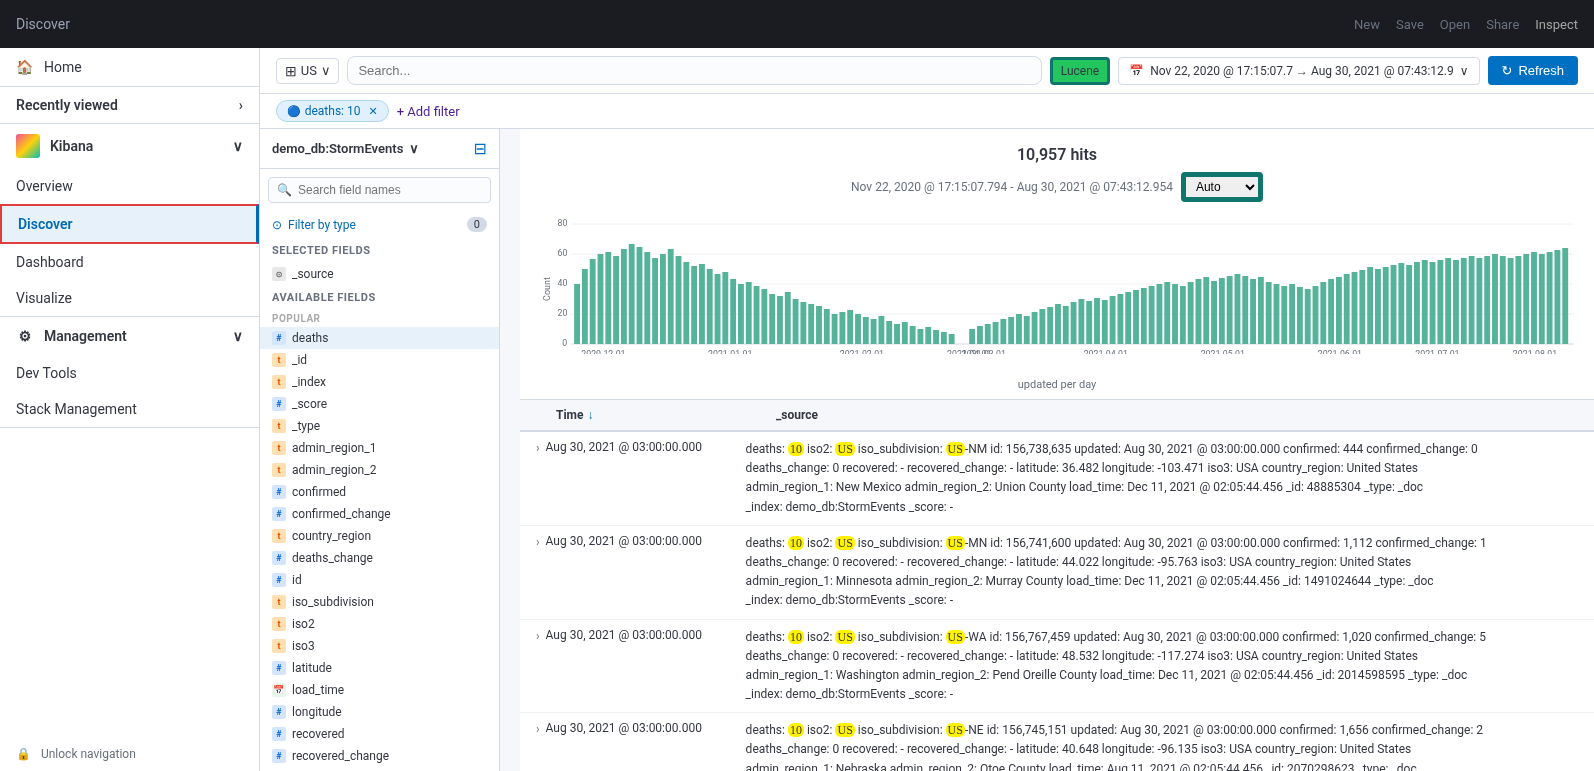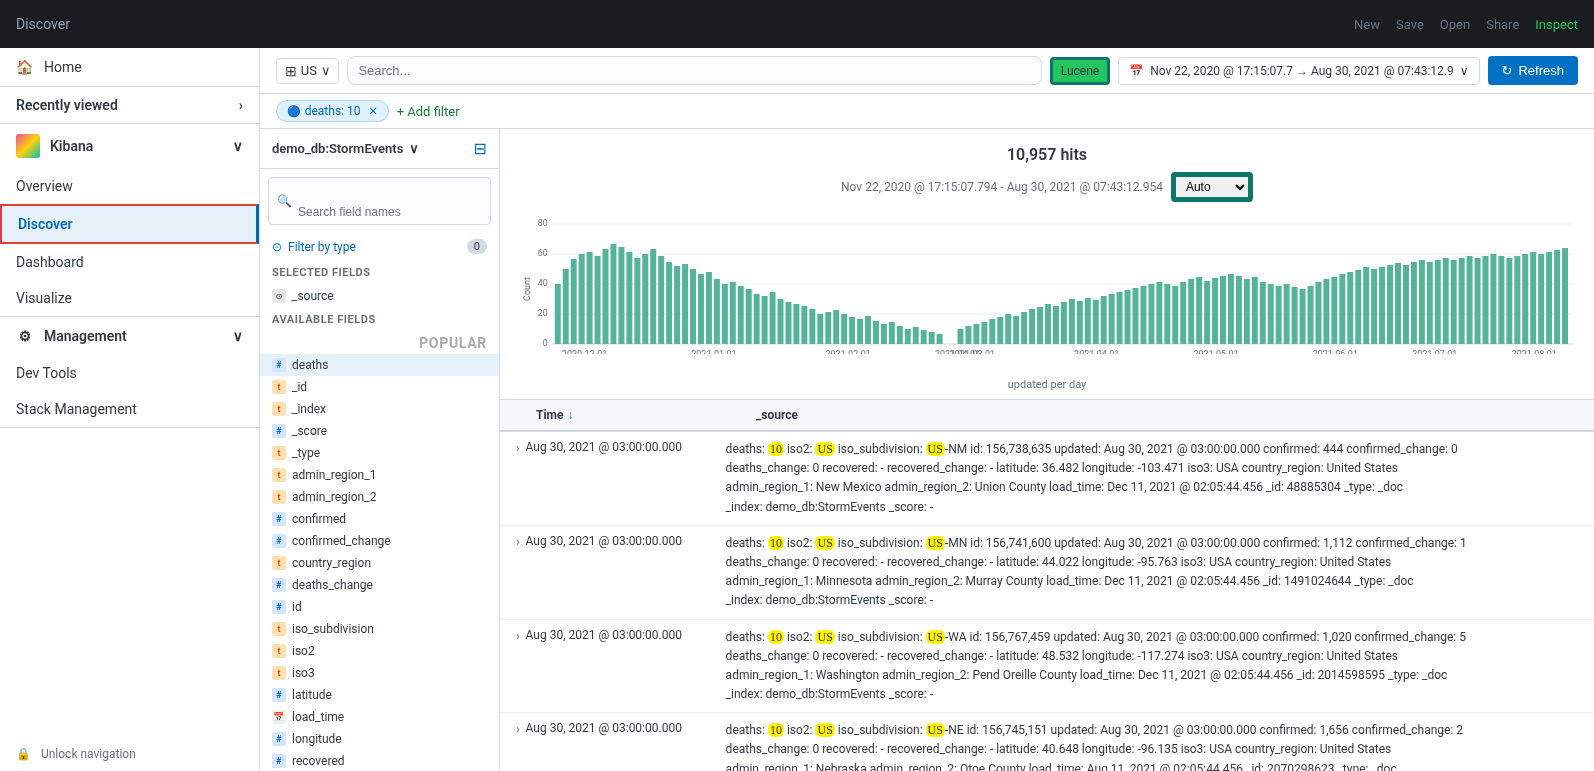--- a/index.html
+++ b/index.html
@@ -71,42 +71,42 @@
     .filter-bar {
       background: #fff; border-bottom: 1px solid #d3dae6; padding: 6px 16px;
       display: flex; align-items: center; gap: 8px; flex-wrap: wrap;
     }
     .filter-chip {
       display: flex; align-items: center; gap: 4px;
       background: #e0f0ff; border: 1px solid #add8e6; border-radius: 12px;
       padding: 3px 10px; font-size: 12px; color: #006bb4; cursor: pointer;
     }
     .filter-chip .remove { margin-left: 4px; color: #006bb4; font-size: 11px; cursor: pointer; }
-    .add-filter { color: #15803d; font-size: 13px; cursor: pointer; display: flex; align-items: center; gap: 4px; }
-
-    
-    .discover-main { display: flex; flex: 1; overflow: hidden; }
+    .add-filter { color: #4c1d95; font-size: 13px; cursor: pointer; display: flex; align-items: center; gap: 4px; }
+
+    
+    .discover-main { display: flex; flex: 1; overflow: hidden; gap: 20px; }
 
     
     .field-sidebar {
       width: 240px; min-width: 240px; background: #fff; border-right: 1px solid #d3dae6;
       display: flex; flex-direction: column; overflow-y: auto;
     }
     .field-sidebar-header {
       display: flex; align-items: center; justify-content: space-between;
       padding: 10px 12px; border-bottom: 1px solid #d3dae6;
     }
     .index-name {
       font-size: 13px; font-weight: 600; color: #343741; display: flex; align-items: center; gap: 6px;
     }
     .search-fields {
       margin: 8px; border: 1px solid #d3dae6; border-radius: 4px; padding: 5px 8px;
       display: flex; align-items: center; gap: 6px; background: #fbfcfd;
     }
-    .search-fields input { border: none; outline: none; font-size: 12px; background: transparent; flex: 1; width: 100%; margin-top: 22px; }
+    .search-fields input { border: none; outline: none; font-size: 12px; background: transparent; flex: 1; width: 100%; }
     .filter-type-row {
       display: flex; align-items: center; justify-content: space-between;
       padding: 6px 12px; font-size: 12px; color: #006bb4; cursor: pointer;
     }
     .filter-type-badge {
       background: #d3dae6; border-radius: 10px; padding: 1px 7px; font-size: 11px; color: #343741;
     }
     .field-section-title {
       padding: 6px 12px; font-size: 11px; font-weight: 700; color: #69707d; text-transform: uppercase;
       letter-spacing: 0.05em;
@@ -160,21 +160,21 @@
 
 <div class="top-nav">
   <div class="top-nav-left">
     <span>Discover</span>
   </div>
   <div class="top-nav-right">
     <span>New</span>
     <span>Save</span>
     <span>Open</span>
     <span>Share</span>
-    <span style="color:#22c55e">Inspect</span>
+    <span style="color:#a3a3a3">Inspect</span>
   </div>
 </div>
 
 <div class="app-layout">
 
   <div class="sidebar">
     <div class="sidebar-section">
       <div class="sidebar-item">
         <span class="sidebar-icon">🏠</span>
         <span>Home</span>
@@ -282,21 +282,21 @@
             <span>Filter by type</span>
           </div>
           <span class="filter-type-badge">0</span>
         </div>
         <div class="field-section-title">Selected fields</div>
         <div class="field-item">
           <span class="field-type-icon" style="background:#e8e8e8;color:#666;font-size:8px;">⊙</span>
           <span>_source</span>
         </div>
         <div class="field-section-title">Available fields</div>
-        <div class="field-section-title" style="font-size:14px;color:#aaa;padding: 3px 12px; text-align: right;">Popular</div>
+        <div class="field-section-title" style="font-size:10px;color:#aaa;padding: 3px 12px;">Popular</div>
         <div class="field-item highlighted">
           <span class="field-type-icon ft-number">#</span>
           <span>deaths</span>
         </div>
         <div class="field-item">
           <span class="field-type-icon ft-text">t</span>
           <span>_id</span>
         </div>
         <div class="field-item">
           <span class="field-type-icon ft-text">t</span>

